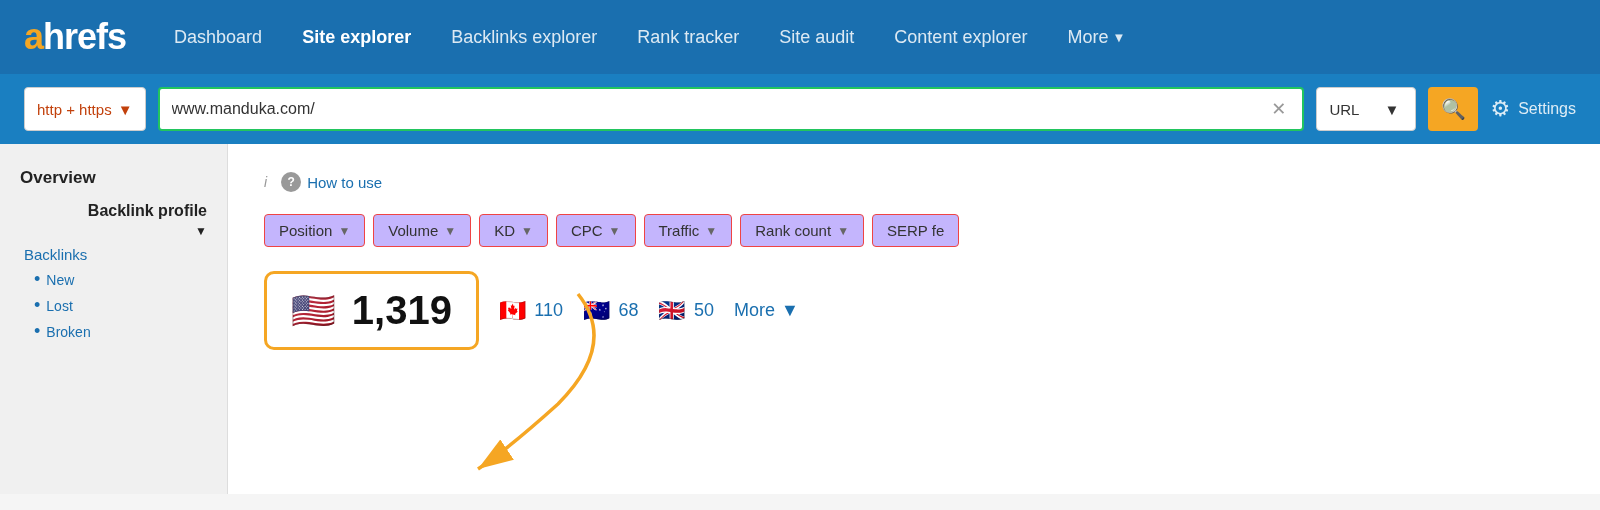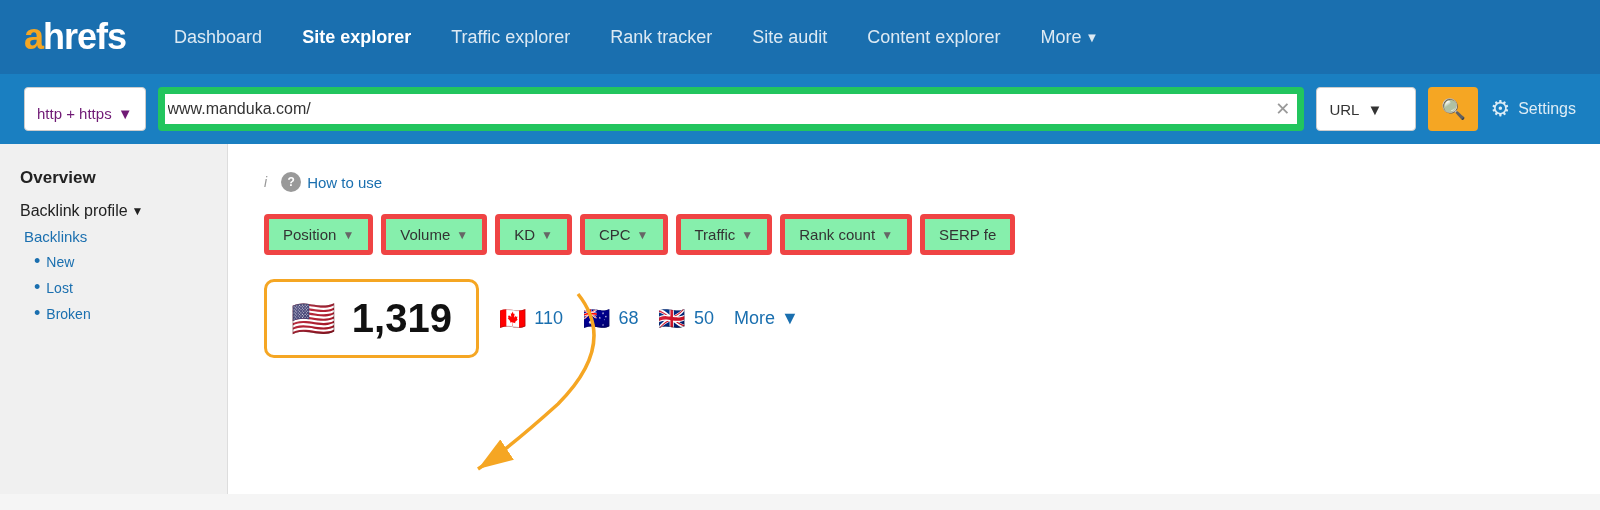--- a/index.html
+++ b/index.html
@@ -48,36 +48,36 @@
       align-items: center;
       gap: 12px;
       height: 70px;
     }
     .protocol-select {
       background: white;
       border: 1px solid #ccc;
       border-radius: 4px;
       padding: 8px 12px;
       font-size: 15px;
-      color: #701a75;
-      display: flex;
-      align-items: flex-end;
+      color: #c2410c;
+      display: flex;
+      align-items: center;
       gap: 6px;
       cursor: pointer;
       white-space: nowrap;
       height: 44px;
     }
     .url-input-wrapper {
       flex: 1;
       background: white;
-      border: 7px solid #22c55e;
-      border-radius: 4px;
-      display: flex;
-      align-items: center;
-      padding: 0 3px;
+      border: 2px solid #22c55e;
+      border-radius: 4px;
+      display: flex;
+      align-items: center;
+      padding: 0 12px;
       height: 44px;
     }
     .url-input {
       border: none;
       outline: none;
       font-size: 16px;
       flex: 1;
       color: #333;
     }
     .clear-btn {
@@ -88,21 +88,21 @@
     }
     .mode-select {
       background: white;
       border: 1px solid #ccc;
       border-radius: 4px;
       padding: 8px 12px;
       font-size: 15px;
       color: #333;
       display: flex;
       align-items: center;
-      gap: 8px;
+      gap: 25px;
       cursor: pointer;
       height: 44px;
       min-width: 100px;
     }
     .search-btn {
       background: #f5a623;
       border: none;
       border-radius: 4px;
       width: 50px;
       height: 44px;
@@ -140,27 +140,28 @@
       flex-shrink: 0;
     }
     .sidebar-section-title {
       font-size: 17px;
       font-weight: 700;
       color: #222;
       margin-bottom: 10px;
     }
     .sidebar-group-title {
       font-size: 16px;
-      font-weight: 400;
+      font-weight: 700;
       color: #222;
       margin-top: 14px;
       margin-bottom: 8px;
       display: flex;
-      align-items: center;
+      align-items: flex-end;
       gap: 4px;
+      flex-direction: column;
     }
     .sidebar-link {
       font-size: 15px;
       color: #1a6faf;
       cursor: pointer;
       margin-bottom: 6px;
       padding-left: 4px;
     }
     .sidebar-sublink {
       font-size: 14px;
@@ -222,22 +223,22 @@
 
     
     .filters-row {
       display: flex;
       align-items: center;
       gap: 8px;
       margin-bottom: 24px;
       flex-wrap: nowrap;
     }
     .filter-btn {
-      background: #86efac;
-      border: 5px solid #ef4444;
+      background: #c4b5fd;
+      border: 1px solid #ef4444;
       border-radius: 4px;
       padding: 7px 14px;
       font-size: 15px;
       color: #333;
       display: flex;
       align-items: center;
       gap: 6px;
       cursor: pointer;
       white-space: nowrap;
     }
@@ -292,21 +293,21 @@
 </head>
 <body>
 
 <div class="topbar">
   <div class="logo">
     <span style="color:#f5a623;">a</span><span style="color:white;">hrefs</span>
   </div>
   <nav class="nav-links">
     <a class="nav-link">Dashboard</a>
     <a class="nav-link active">Site explorer</a>
-    <a class="nav-link">Traffic explorer</a>
+    <a class="nav-link">Backlinks explorer</a>
     <a class="nav-link">Rank tracker</a>
     <a class="nav-link">Site audit</a>
     <a class="nav-link">Content explorer</a>
     <a class="nav-link more">
         <span>More</span> 
         <span style="font-size:13px;">▼</span>
       </a>
   </nav>
 </div>
 

